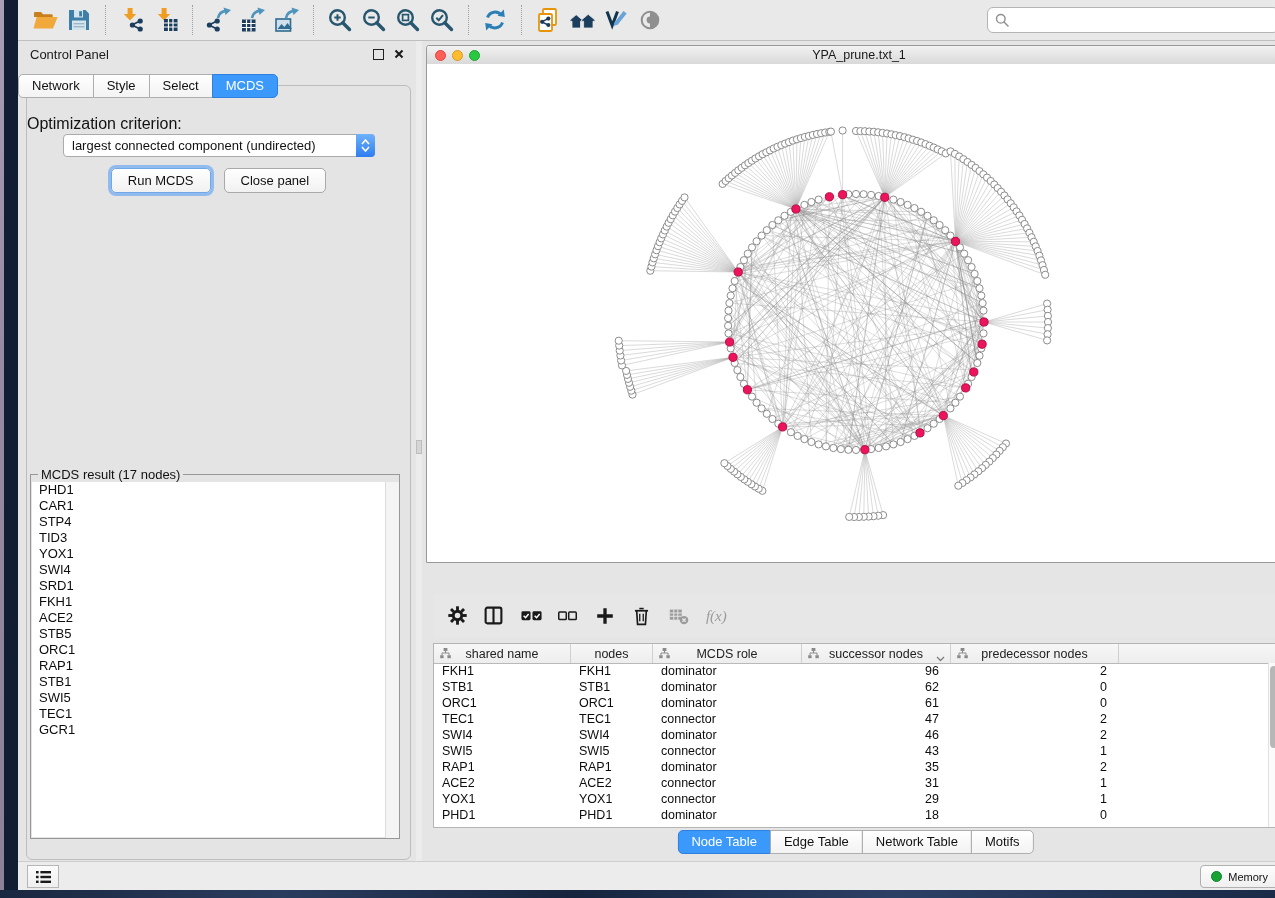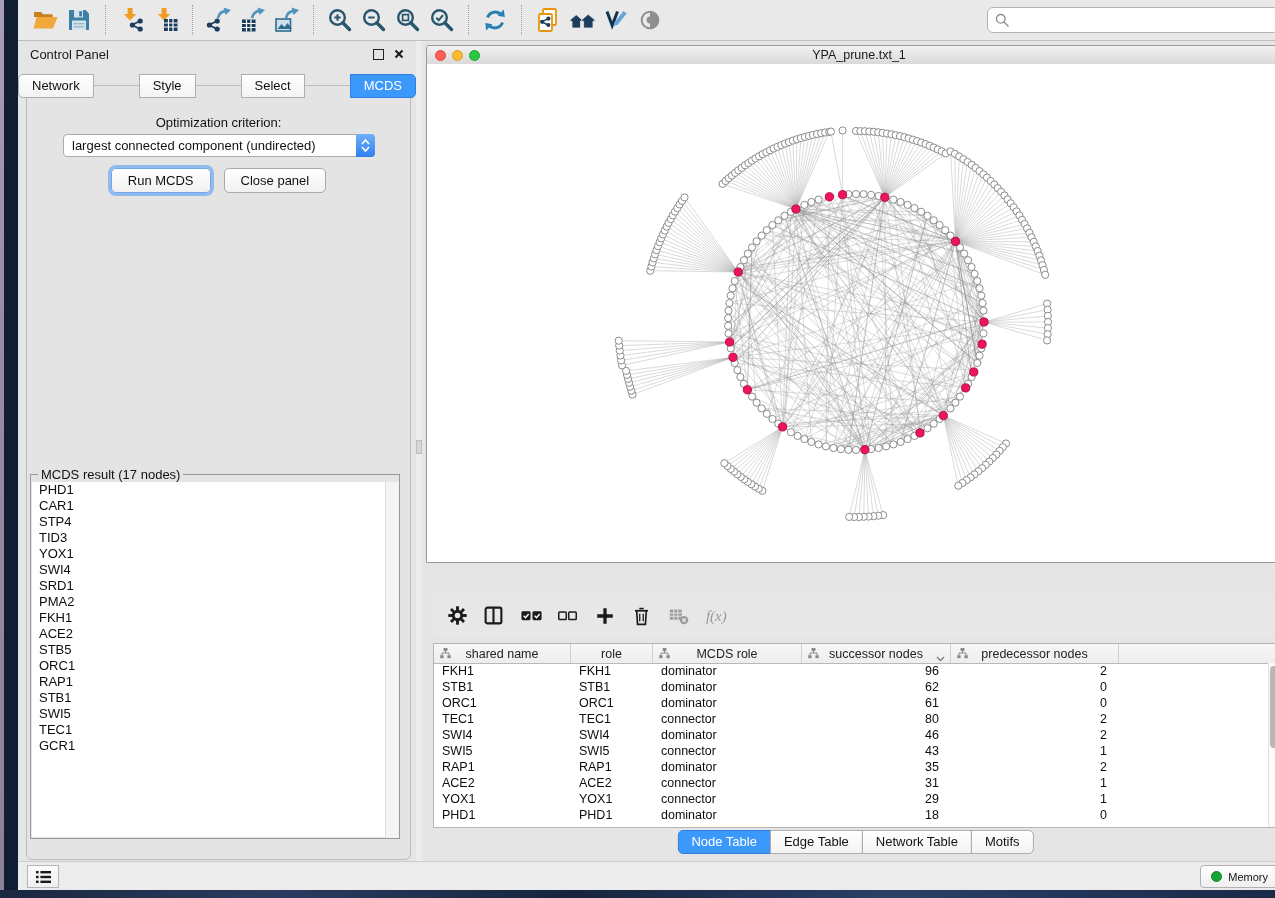--- a/index.html
+++ b/index.html
@@ -28,29 +28,29 @@
     font-family:"Liberation Sans",sans-serif;}
 
   
   .control-panel{position:absolute;left:0;top:41px;width:398px;bottom:28px;}
   .cp-header{position:absolute;left:0;top:0;right:0;height:26px;display:flex;align-items:center;
     padding:0 12px;box-sizing:border-box;}
   .panel-title{font-size:13px;color:#1a1a1a;}
   .win-ctrls{margin-left:auto;display:flex;align-items:center;gap:10px;}
   .float-ico{width:9px;height:9px;border:1.4px solid #222;display:inline-block;}
   .close-ico svg{display:block;}
-  .cp-tabs{position:absolute;top:33px;left:0;right:0;display:flex;justify-content:space-between;z-index:2;}
+  .cp-tabs{position:absolute;top:33px;left:0;right:0;display:flex;justify-content:flex-start;z-index:2;}
   .seg{font-size:13px;color:#111;background:linear-gradient(#ffffff,#f3f3f3);
     border:1px solid #aeaeae;padding:3px 13px 4px;margin-left:-1px;cursor:default;white-space:nowrap;}
   .seg:first-child{border-radius:5px 0 0 5px;margin-left:0;}
   .seg:last-child{border-radius:0 5px 5px 0;}
   .seg.active{background:#3b99fc;border-color:#2f7fe0;color:#fff;}
   .cp-body{position:absolute;left:8px;right:5px;top:44px;bottom:2px;background:#e4e4e4;
     border:1px solid #bdbdbd;border-radius:6px;}
-  .opt-label{position:absolute;top:29px;left:0;right:0;text-align:center;font-size:13px;color:#111;}
+  .opt-label{position:absolute;top:29px;left:0;right:0;font-size:16px;color:#111;}
   .dropdown{position:absolute;top:48px;left:36px;width:312px;height:23px;background:#fff;
     border:1px solid #ababab;border-radius:4px;display:flex;align-items:center;box-sizing:border-box;}
   .dropdown .dd-value{flex:1;font-size:13px;padding-left:8px;color:#111;white-space:nowrap;overflow:hidden;}
   .dd-stepper{width:19px;align-self:stretch;margin:-1px -1px -1px 0;border-radius:0 4px 4px 0;
     background:linear-gradient(#6fb1f9,#2f7ef0);display:flex;flex-direction:column;
     align-items:center;justify-content:center;gap:1px;}
   .btn-row{position:absolute;top:82px;left:0;right:0;display:flex;justify-content:center;gap:13px;}
   .push-btn{font-size:13px;color:#111;background:linear-gradient(#ffffff,#f1f1f1);
     border:1px solid #a9a9a9;border-radius:5px;padding:4px 16px;cursor:default;}
   .push-btn.focused{box-shadow:0 0 0 3px rgba(100,165,245,.65);border-color:#6fa7e8;}
@@ -312,21 +312,20 @@
       <fieldset class="mcds-fieldset">
         <legend>MCDS result (17 nodes)</legend>
         <div class="mcds-list">
             <div class="mcds-item">PHD1</div>
             <div class="mcds-item">CAR1</div>
             <div class="mcds-item">STP4</div>
             <div class="mcds-item">TID3</div>
             <div class="mcds-item">YOX1</div>
             <div class="mcds-item">SWI4</div>
             <div class="mcds-item">SRD1</div>
-            <div class="mcds-item">PMA2</div>
             <div class="mcds-item">FKH1</div>
             <div class="mcds-item">ACE2</div>
             <div class="mcds-item">STB5</div>
             <div class="mcds-item">ORC1</div>
             <div class="mcds-item">RAP1</div>
             <div class="mcds-item">STB1</div>
             <div class="mcds-item">SWI5</div>
             <div class="mcds-item">TEC1</div>
             <div class="mcds-item">GCR1</div>
           </div>
@@ -1167,21 +1166,21 @@
             <div class="th" style="width:137px">
               <span class="th-icon"><svg width="11" height="11" viewBox="0 0 11 11">
                   <path d="M5.5 3v2M2 7V5h7v2" stroke="#8a8a8a" fill="none"></path>
                   <rect x="3.6" y="0" width="3.8" height="3" fill="#8a8a8a"></rect>
                   <rect x="0.2" y="7.2" width="3.4" height="3" fill="#8a8a8a"></rect>
                   <rect x="7.4" y="7.2" width="3.4" height="3" fill="#8a8a8a"></rect>
                 </svg></span>
               <span>shared name</span>
             </div>
             <div class="th" style="width:82px">
-              <span>role</span>
+              <span>nodes</span>
             </div>
             <div class="th" style="width:149px">
               <span class="th-icon"><svg width="11" height="11" viewBox="0 0 11 11">
                   <path d="M5.5 3v2M2 7V5h7v2" stroke="#8a8a8a" fill="none"></path>
                   <rect x="3.6" y="0" width="3.8" height="3" fill="#8a8a8a"></rect>
                   <rect x="0.2" y="7.2" width="3.4" height="3" fill="#8a8a8a"></rect>
                   <rect x="7.4" y="7.2" width="3.4" height="3" fill="#8a8a8a"></rect>
                 </svg></span>
               <span>MCDS role</span>
             </div>
@@ -1227,21 +1226,21 @@
               <div class="td left" style="width:137px">ORC1</div>
               <div class="td left" style="width:82px">ORC1</div>
               <div class="td left" style="width:149px">dominator</div>
               <div class="td right" style="width:149px">61</div>
               <div class="td right" style="width:168px">0</div>
             </div>
             <div class="tr">
               <div class="td left" style="width:137px">TEC1</div>
               <div class="td left" style="width:82px">TEC1</div>
               <div class="td left" style="width:149px">connector</div>
-              <div class="td right" style="width:149px">80</div>
+              <div class="td right" style="width:149px">47</div>
               <div class="td right" style="width:168px">2</div>
             </div>
             <div class="tr">
               <div class="td left" style="width:137px">SWI4</div>
               <div class="td left" style="width:82px">SWI4</div>
               <div class="td left" style="width:149px">dominator</div>
               <div class="td right" style="width:149px">46</div>
               <div class="td right" style="width:168px">2</div>
             </div>
             <div class="tr">

